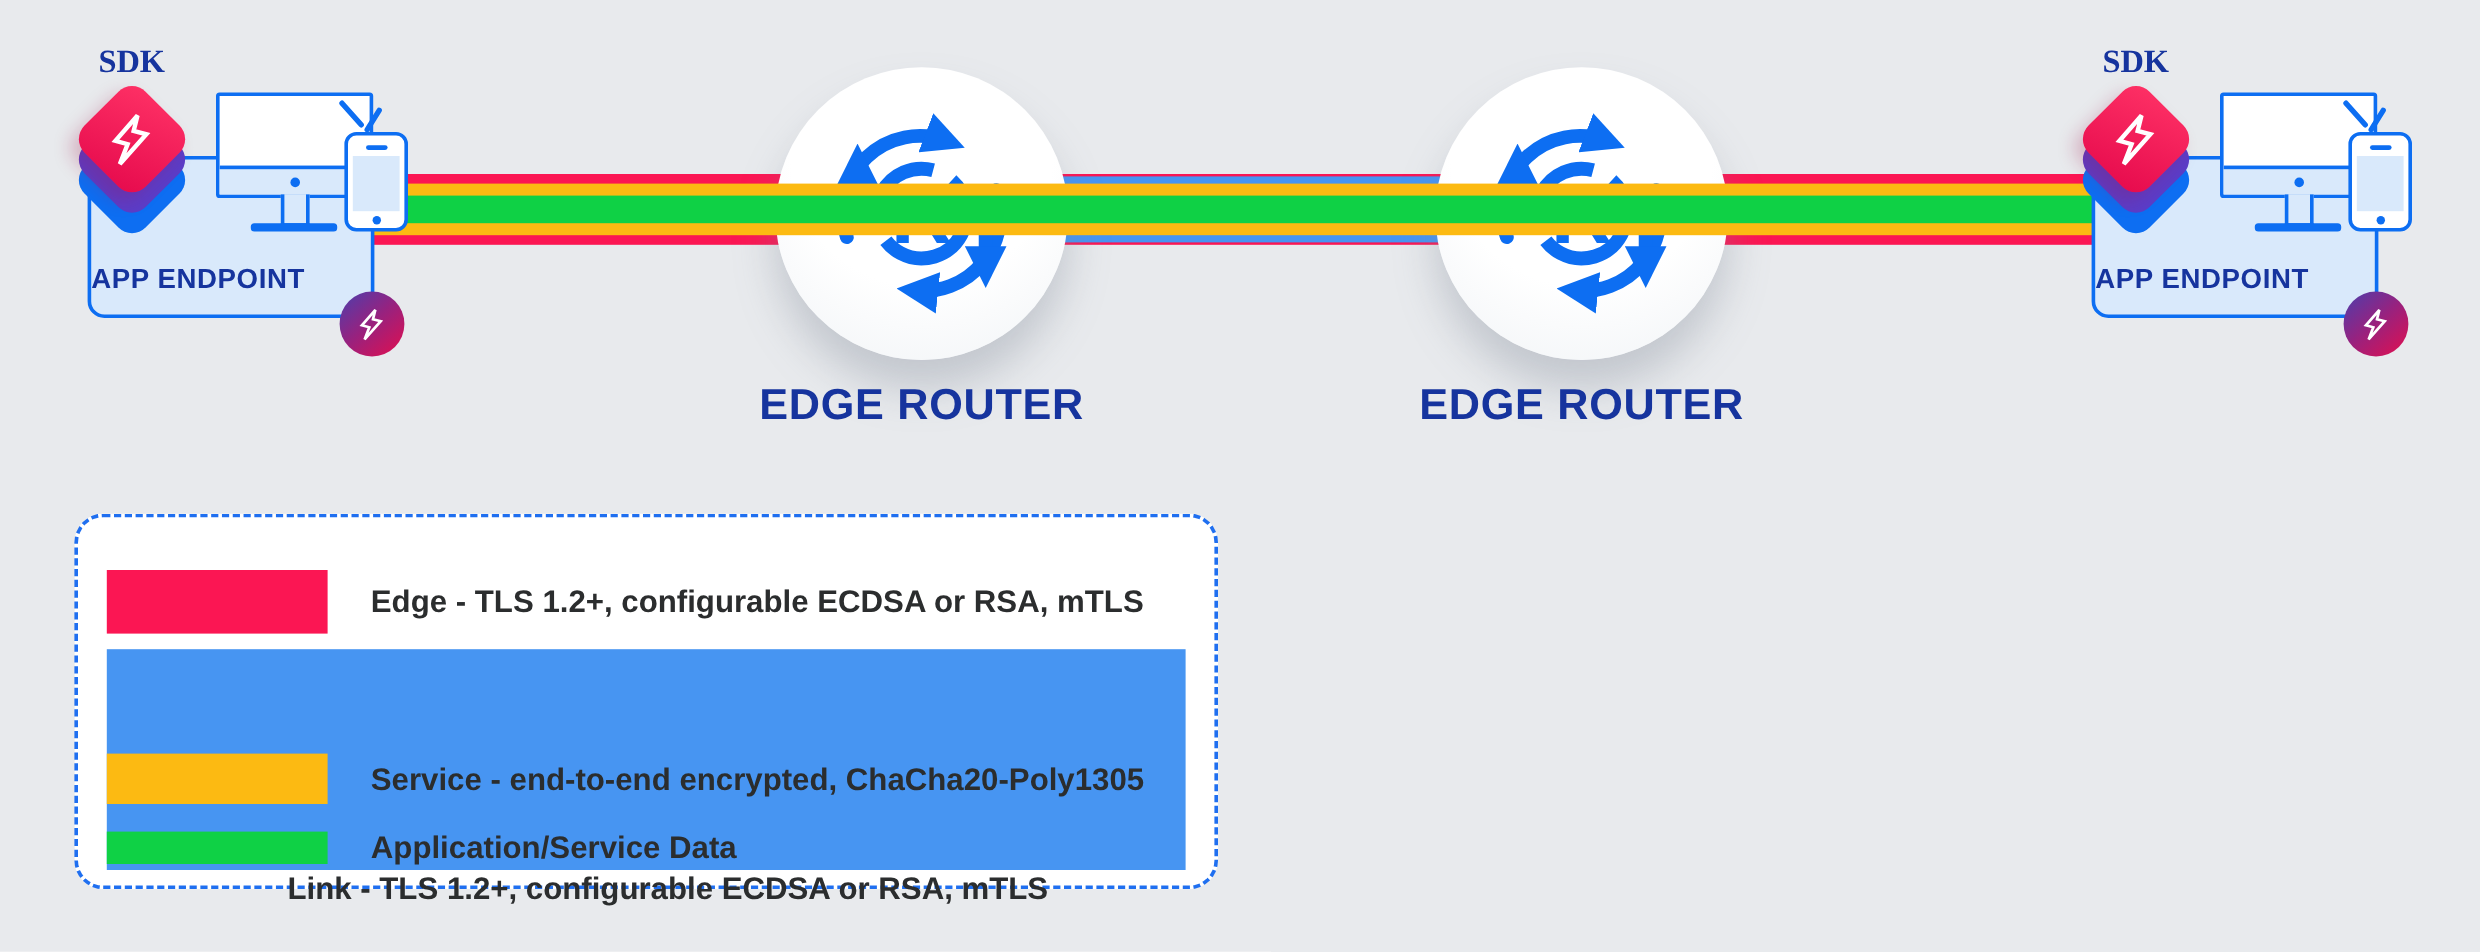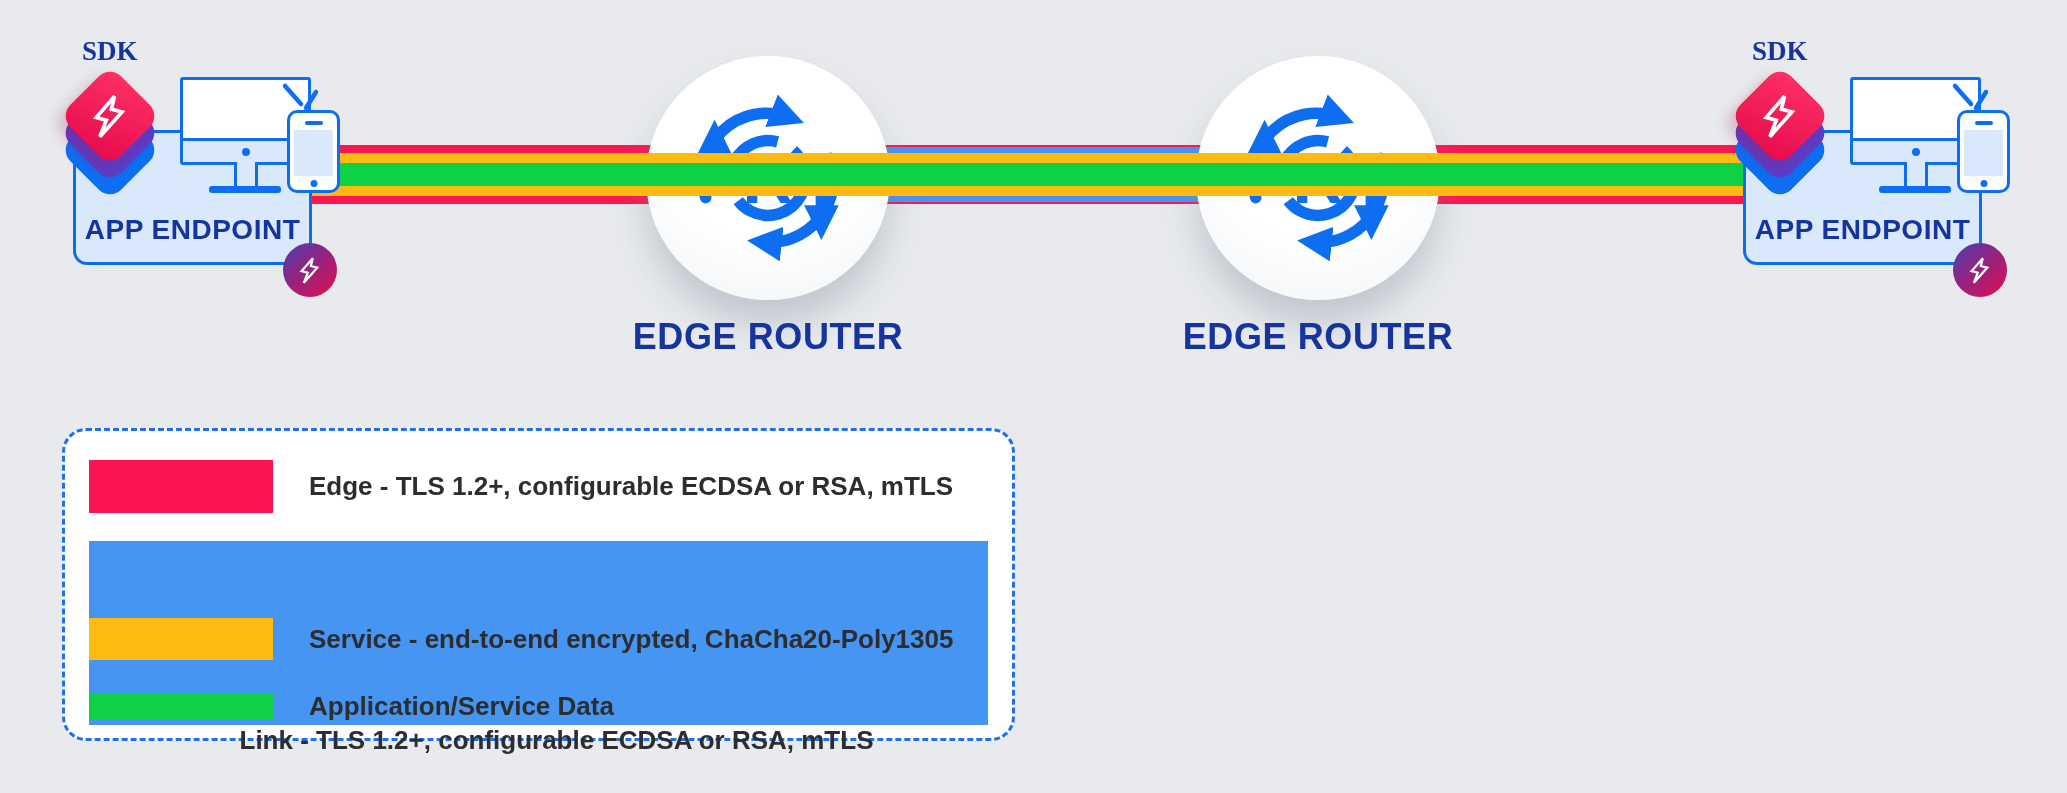--- a/index.html
+++ b/index.html
@@ -36,22 +36,22 @@
   
   .endpoint { position:absolute; top:28px; width:340px; height:285px; z-index:6; }
   .endpoint-left  { left:40px; }
   .endpoint-right { left:1710px; }
 
   .ep-box {
     position:absolute; left:33px; top:102px; width:239px; height:135px;
     background:#d9e9fb; border:3px solid #0d6ef2; border-radius:14px; box-sizing:border-box;
   }
   .ep-box-label {
-    position:absolute; left:0; right:0; bottom:16px; text-align:center;
-    font-size:28px; font-weight:700; color:#16349e; letter-spacing:.5px;margin-top:16px;
+    position:absolute; left:0; right:0; bottom:16px; 
+    font-size:23px; font-weight:700; color:#16349e; letter-spacing:.5px;margin-top:16px;
   }
 
   .monitor {
     position:absolute; left:140px; top:49px; width:131px; height:88px;
     background:#ffffff; border:3.5px solid #0d6ef2; border-radius:3px; box-sizing:border-box; z-index:1;
   }
   .monitor-strip { position:absolute; left:0; right:0; bottom:0; height:21px; background:#d9e9fb; border-top:3px solid #0d6ef2; }
   .monitor-dot { position:absolute; bottom:6px; left:50%; margin-left:-4px; width:8px; height:8px; border-radius:50%; background:#0d6ef2; }
   .monitor-stand { position:absolute; left:194px; top:134px; width:24px; height:27px; background:#d9e9fb; border:3px solid #0d6ef2; border-top:none; box-sizing:border-box; z-index:1; }
   .monitor-base { position:absolute; left:169px; top:158px; width:72px; height:7px; background:#0d6ef2; border-radius:3px; z-index:1; }
@@ -80,23 +80,23 @@
     display:flex; align-items:center; justify-content:center; z-index:5;
   }
   .badge svg { width:28px; height:31px; }
 
   
   .legend {
     position:absolute; left:62px; top:428px; width:953px; height:313px;
     background:#ffffff; border:3px dashed #1f6ff0; border-radius:24px; box-sizing:border-box; z-index:6;
   }
   .legend-row { position:absolute; left:24px; right:24px; display:flex; align-items:center; }
-  .legend-row-0 { top:29px;  height:53px; }
+  .legend-row-0 { top:44px;  height:53px; }
   .legend-row-1 { top:110px; height:54px;flex-direction:column; }
-  .legend-row-2 { top:187px; height:42px; }
+  .legend-row-2 { top:197px; height:42px; }
   .legend-row-3 { top:262px; height:27px; }
   .legend-swatch { flex:0 0 184px; align-self:stretch; }
   .legend-text { margin-left:36px; font-size:26px; font-weight:700; color:#2b2d2e; white-space:nowrap; }
 </style>
 </head>
 <body>
 
 <svg width="0" height="0" style="position:absolute">
   <defs>
     <marker id="ah" viewBox="0 0 10 10" refX="5.5" refY="5" markerWidth="3" markerHeight="3" orient="auto-start-reverse">

